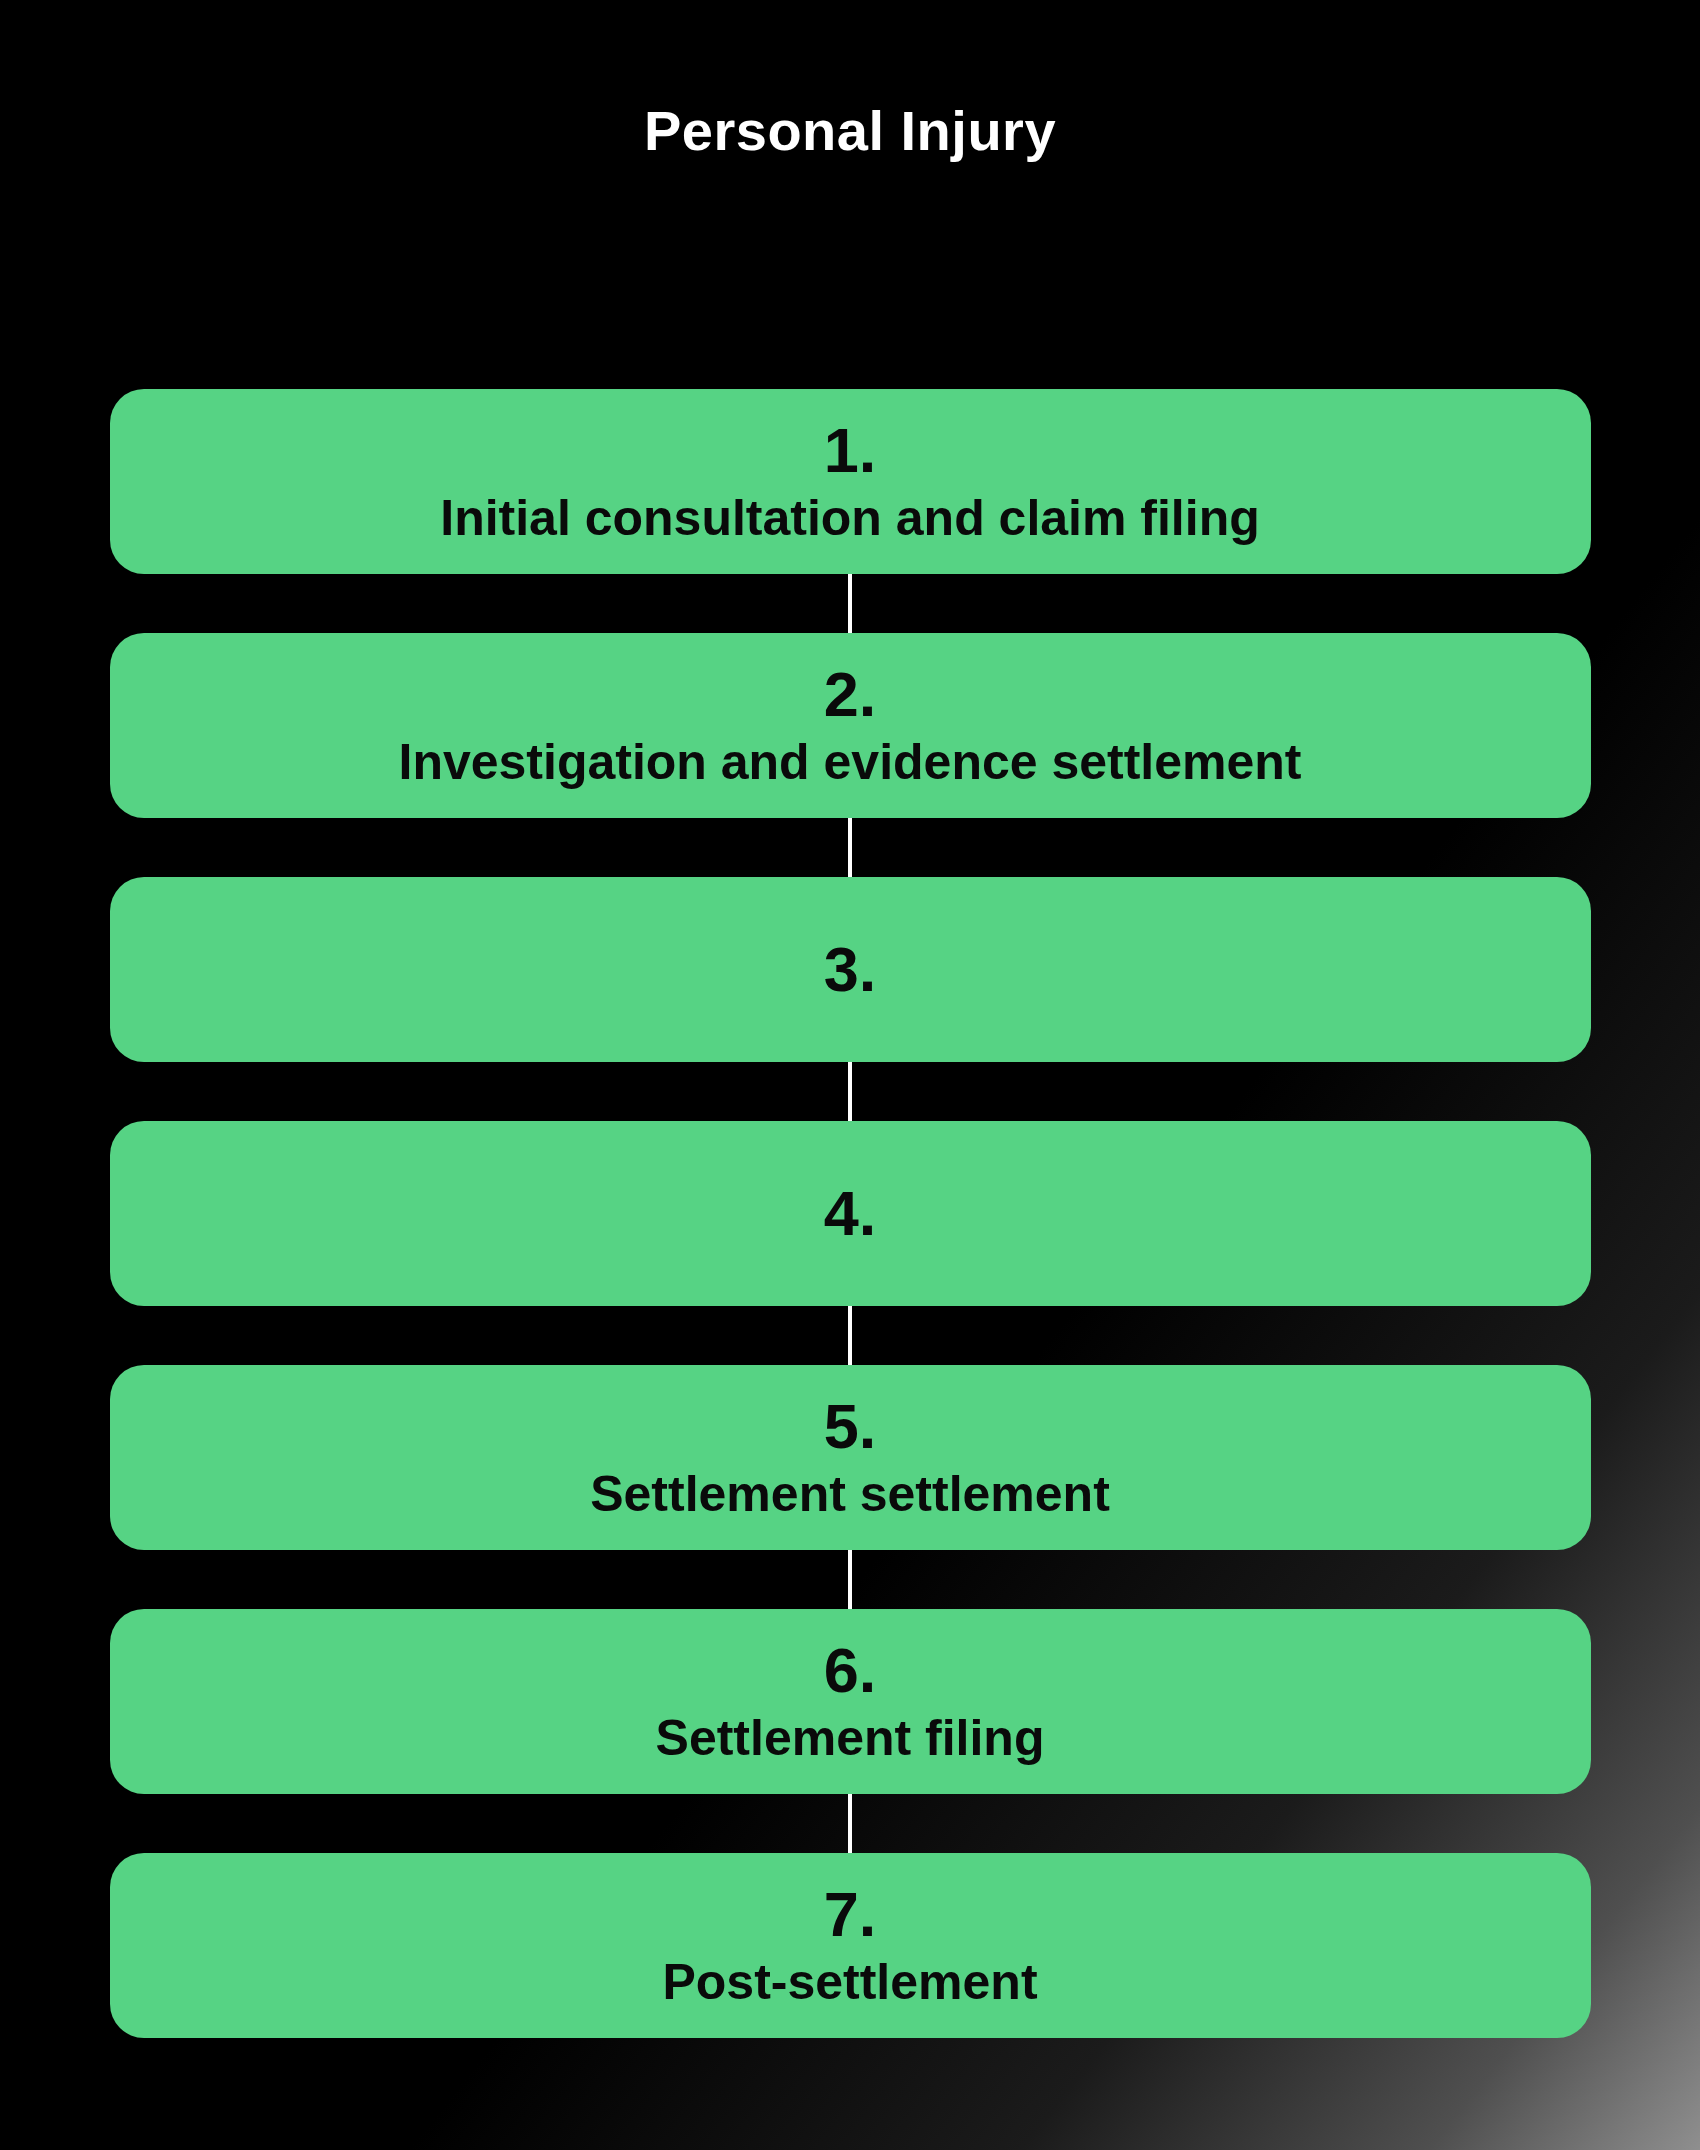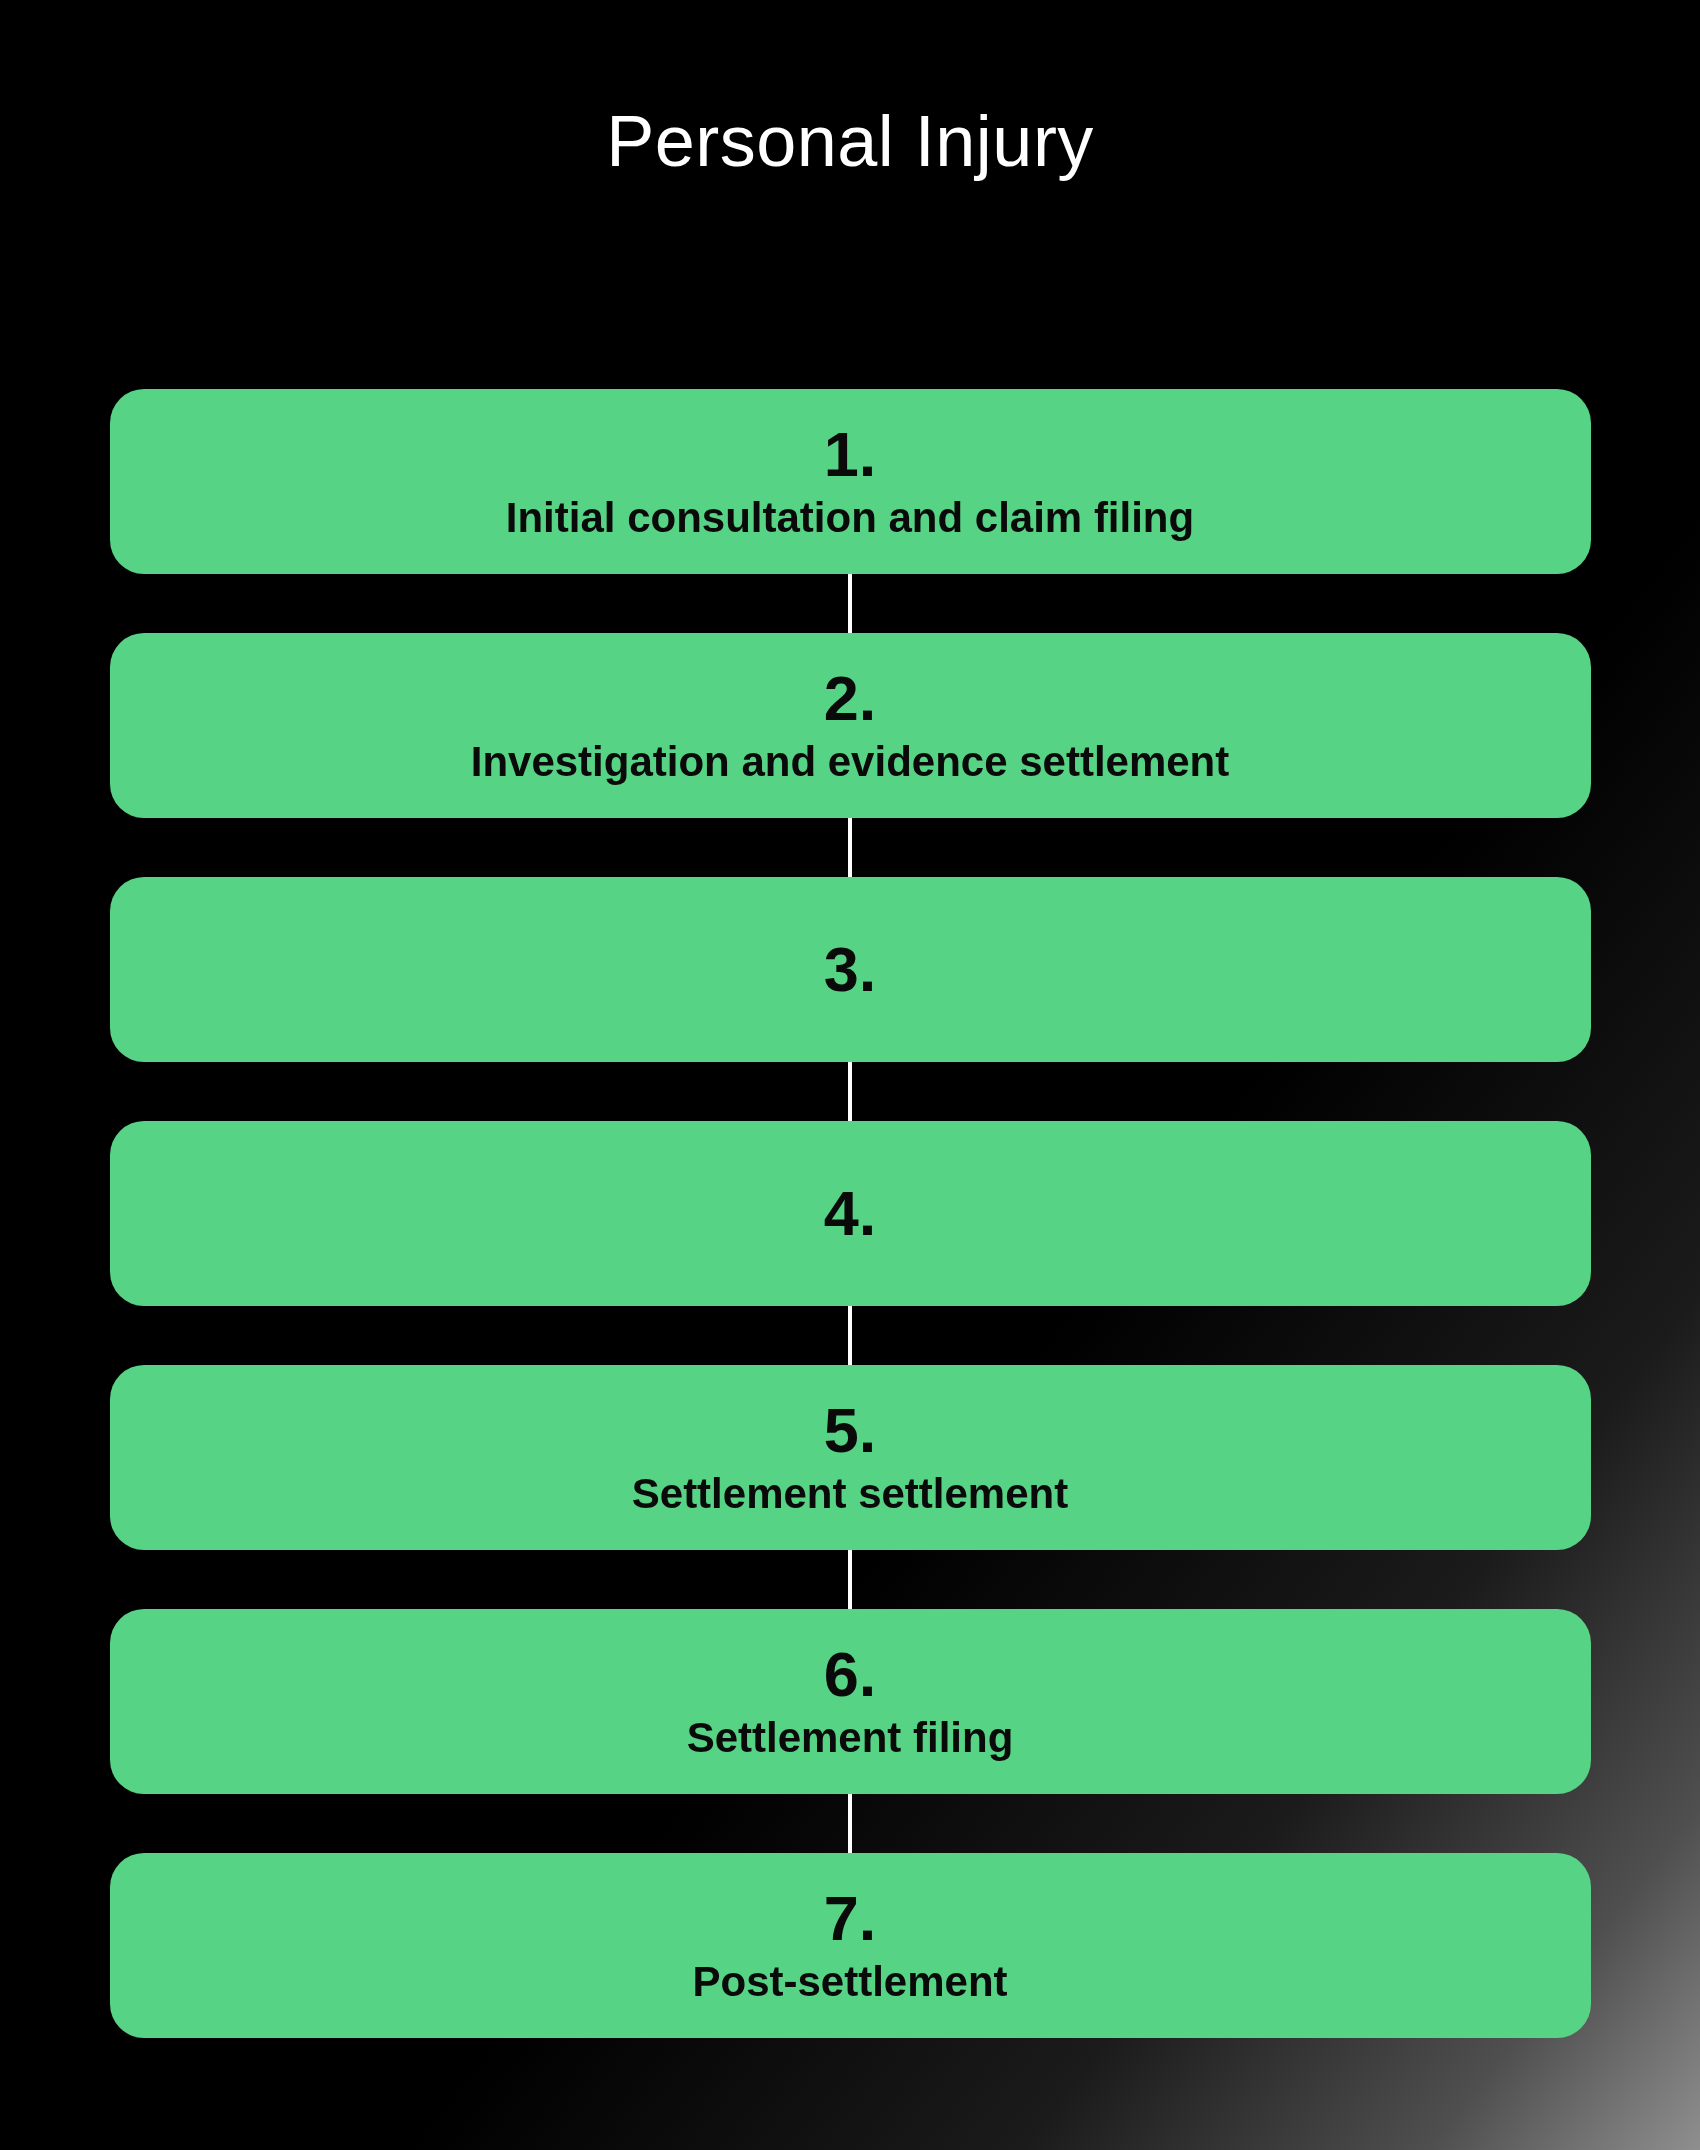--- a/index.html
+++ b/index.html
@@ -21,22 +21,22 @@
     );
     font-family: "Liberation Sans", sans-serif;
   }
   .title {
     position: absolute;
     top: 93px;
     left: 0;
     width: 100%;
     text-align: center;
     color: var(--title-color, #ffffff);
-    font-weight: 400;
-    font-size: 72px;
+    font-weight: 700;
+    font-size: 56px;
     line-height: 1.36;
     letter-spacing: 0.5px;
   }
   .steps {
     position: absolute;
     top: 389px;
     left: 0;
     width: 100%;
     display: flex;
     flex-direction: column;
@@ -59,21 +59,21 @@
     gap: 9.5px;
     color: var(--box-text, #0a0a0a);
     text-align: center;
   }
   .step-number {
     font-size: 63px;
     font-weight: 800;
     line-height: 1;
   }
   .step-label {
-    font-size: 42px;
+    font-size: 50px;
     font-weight: 700;
     line-height: 1.05;
   }
   .connector {
     width: 4.7px;
     height: 59px;
     background: var(--connector-color, #ffffff);
   }
   .step:last-child .connector {
     display: none;

